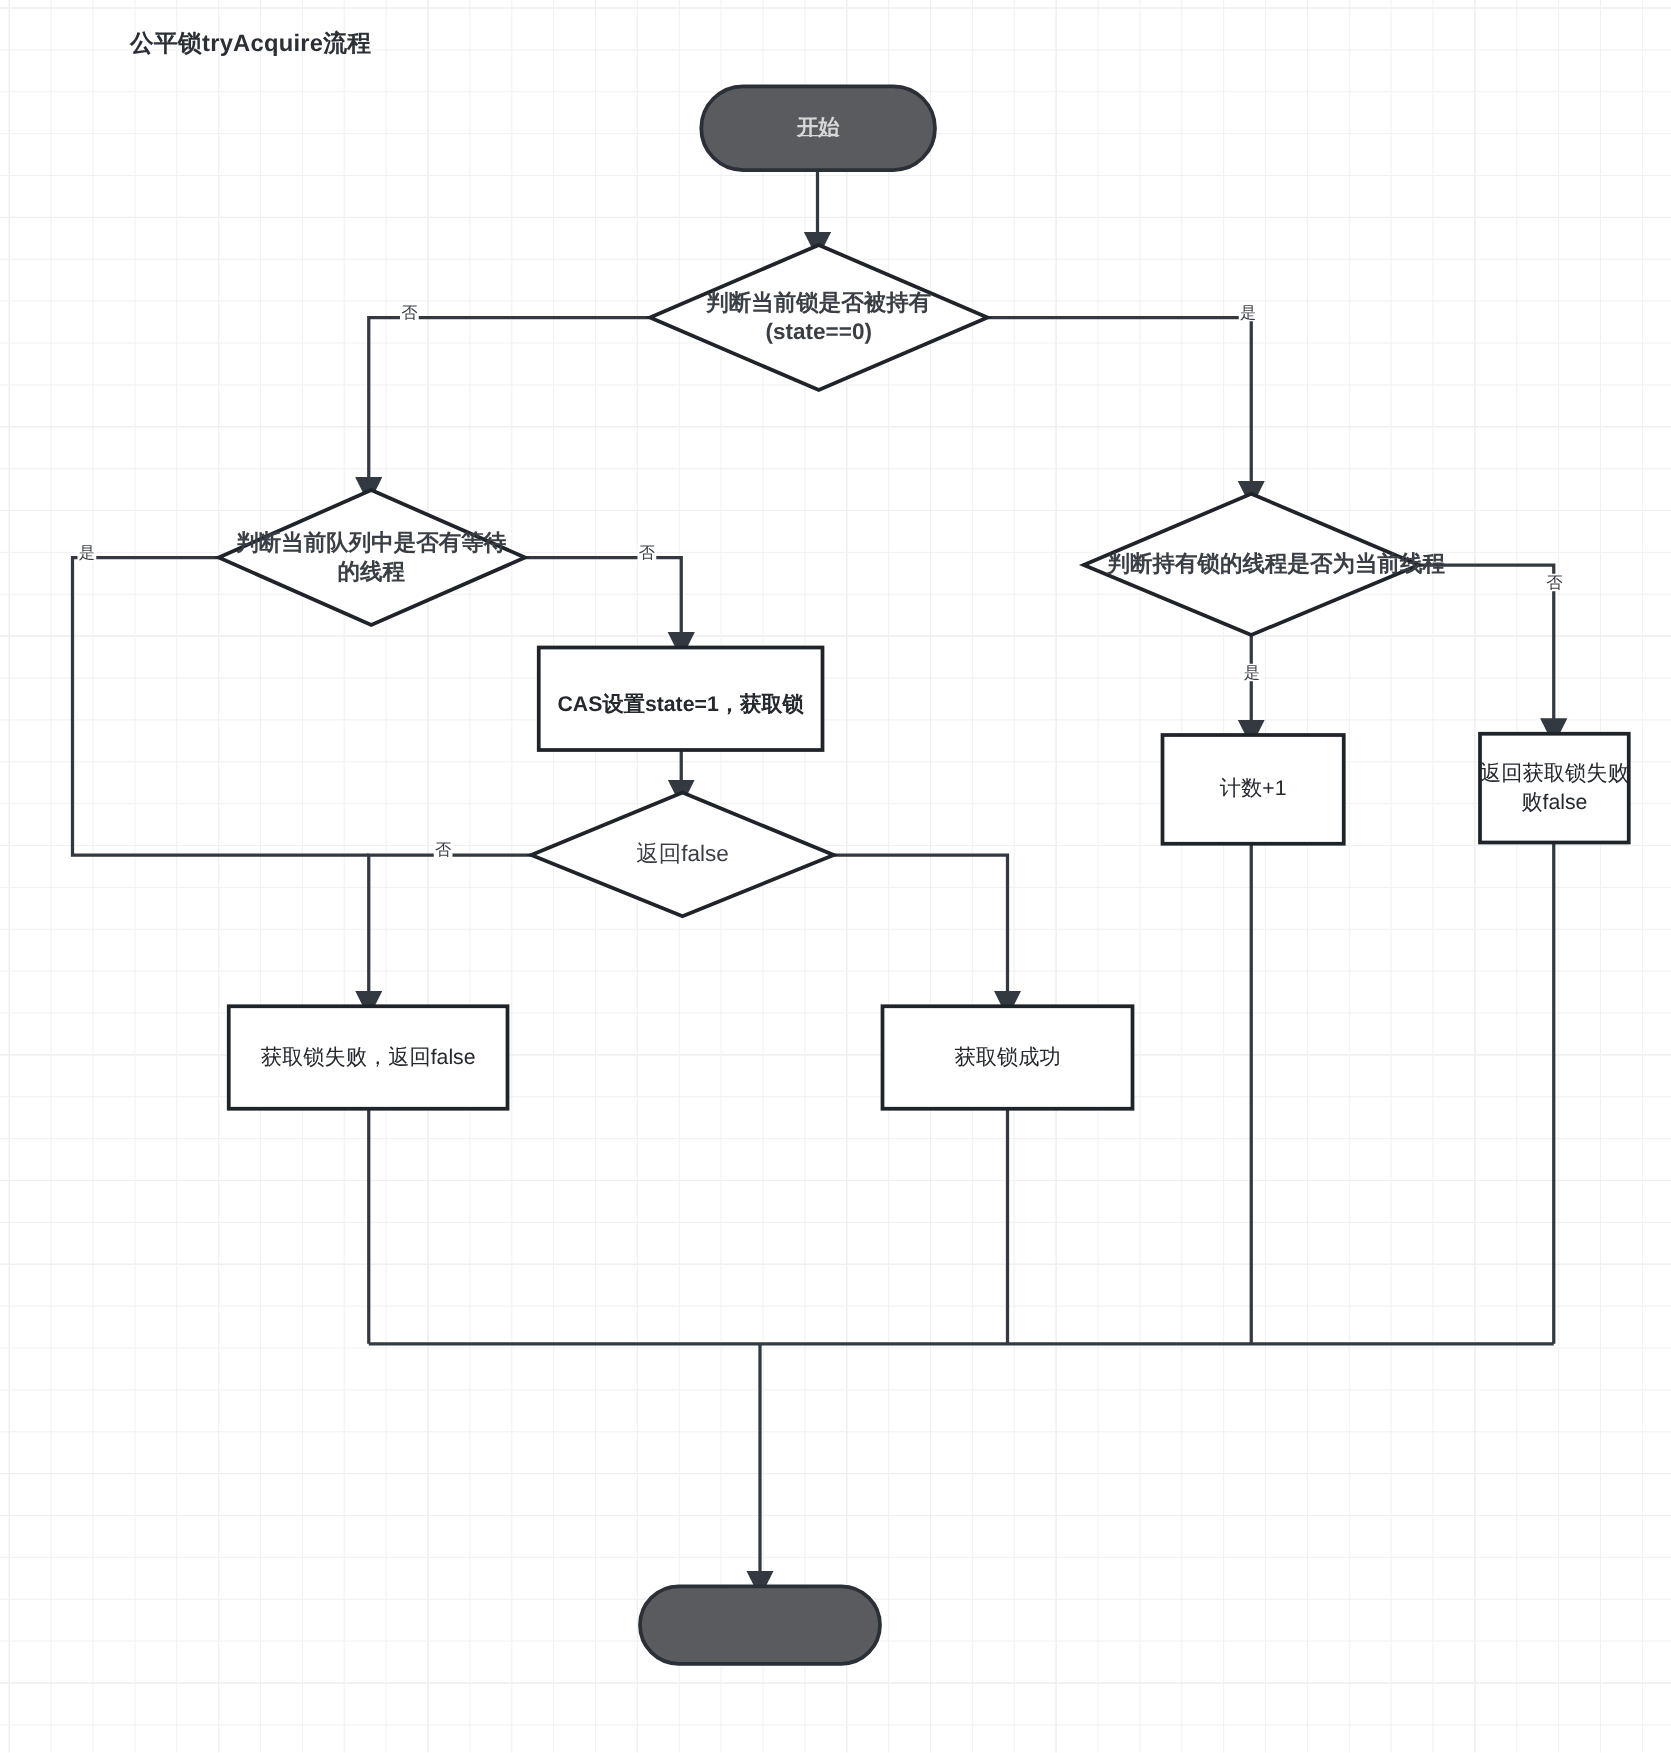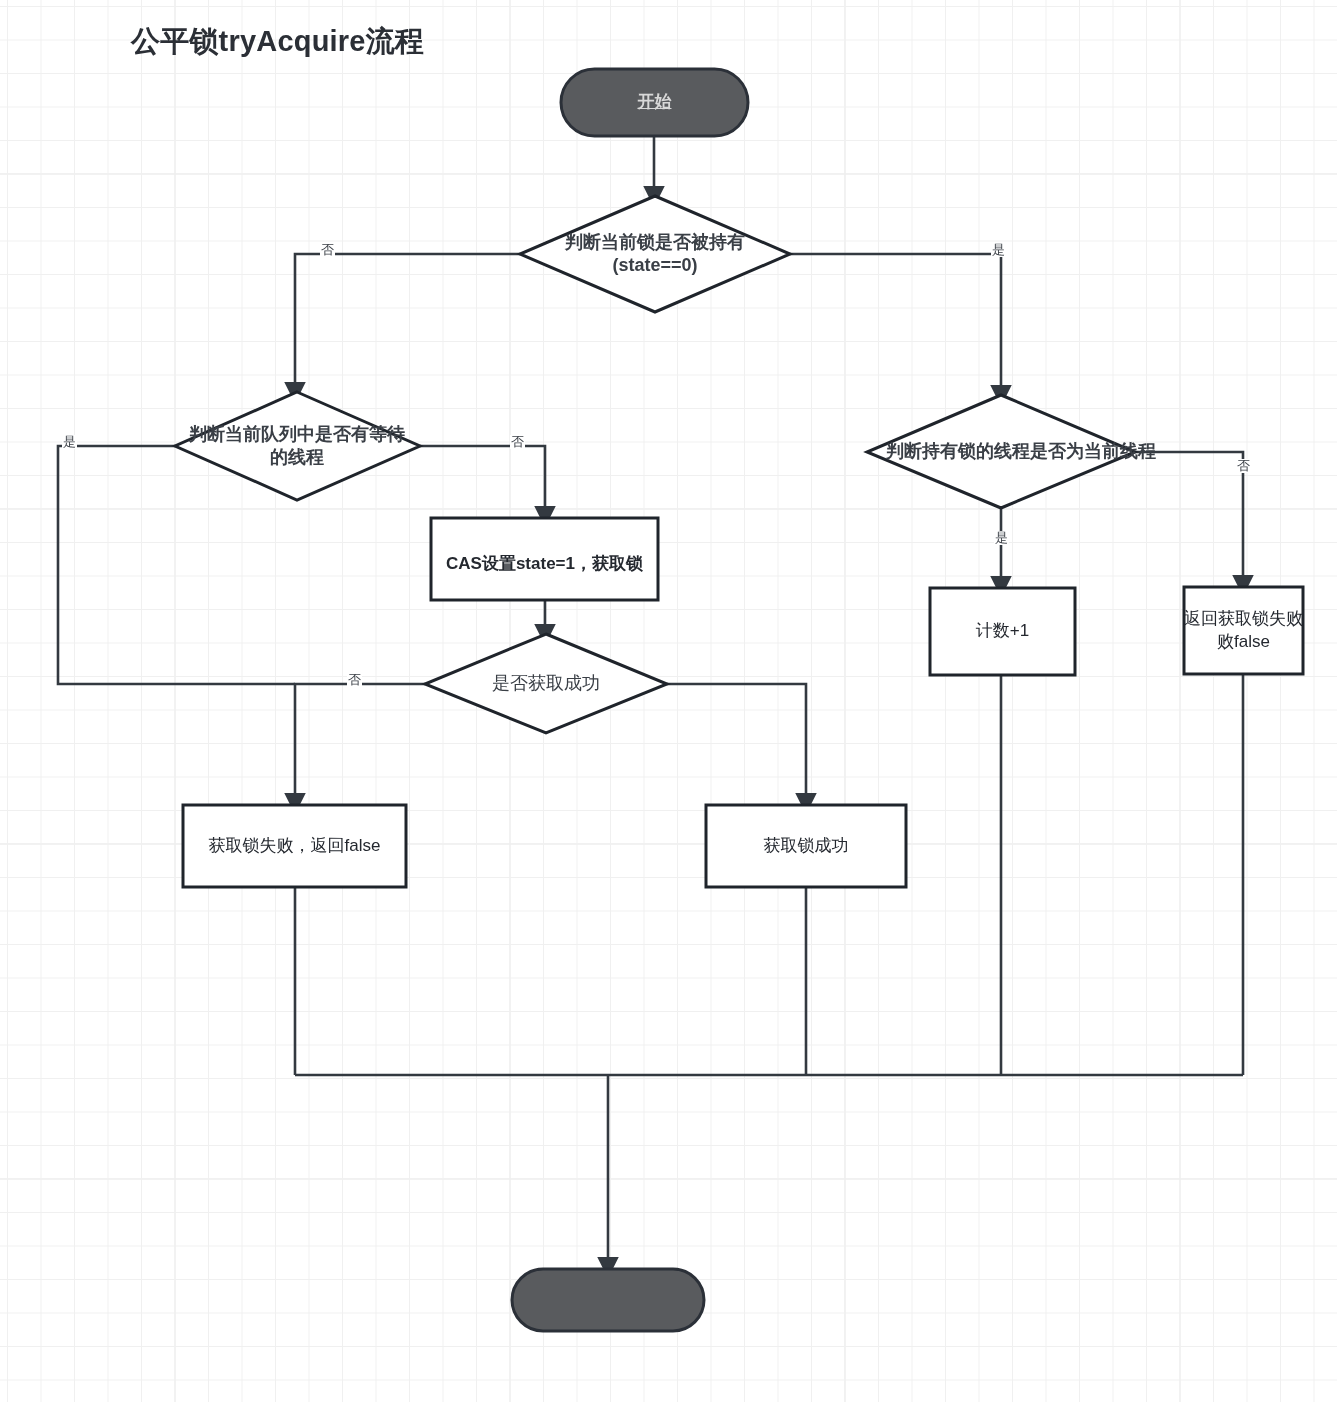--- a/index.html
+++ b/index.html
@@ -23,23 +23,23 @@
     font-family: "Liberation Sans", "DejaVu Sans", sans-serif;
   }
   #flow-svg {
     position: absolute;
     left: 0; top: 0;
     width: 1337px;
     height: 1402px;
   }
   .chart-title {
     position: absolute;
-    left: 131px;
+    left: 104px;
     top: 22px;
-    font-size: 29px;
+    font-size: 19px;
     font-weight: bold;
     color: #2b2f36;
     letter-spacing: 0.2px;
     white-space: nowrap;
   }
   .node-label {
     position: absolute;
     display: flex;
     align-items: center;
     justify-content: center;
@@ -160,21 +160,21 @@
   <div class="node-label label-decision" style="left:495px; top:196px; width:320px; height:116px; white-space:pre-line;">判断当前锁是否被持有
 (state==0)</div>
 
   <div class="node-label label-decision" style="left:177px; top:392px; width:240px; height:108px; white-space:pre-line;">判断当前队列中是否有等待
 的线程</div>
 
   <div class="node-label label-decision" style="left:861px; top:395px; width:280px; height:113px; white-space:nowrap;margin-left:20px;">判断持有锁的线程是否为当前线程</div>
 
   <div class="node-label label-process-bold" style="left:431px; top:518px; width:227px; height:92px;">CAS设置state=1，获取锁</div>
 
-  <div class="node-label label-decision plain" style="left:450px; top:634px; width:192px; height:99px;">是否获取成功</div>
+  <div class="node-label label-decision plain" style="left:450px; top:634px; width:192px; height:99px;">返回false</div>
 
   <div class="node-label label-process" style="left:930px; top:588px; width:145px; height:87px;border-radius:17px;">计数+1</div>
 
   <div class="node-label label-process" style="left:183px; top:805px; width:223px; height:82px;">获取锁失败，返回false</div>
 
   <div class="node-label label-process" style="left:1184px; top:587px; width:119px; height:87px;">
     <span style="white-space:normal; word-break:break-all;">返回获取锁失败
 败false</span>
   </div>
 

